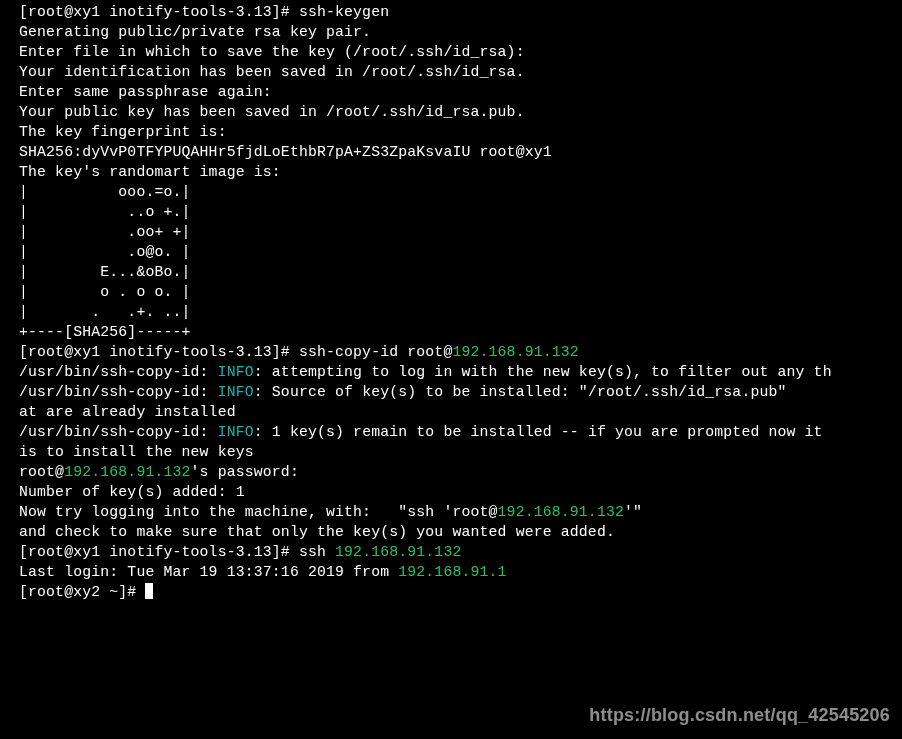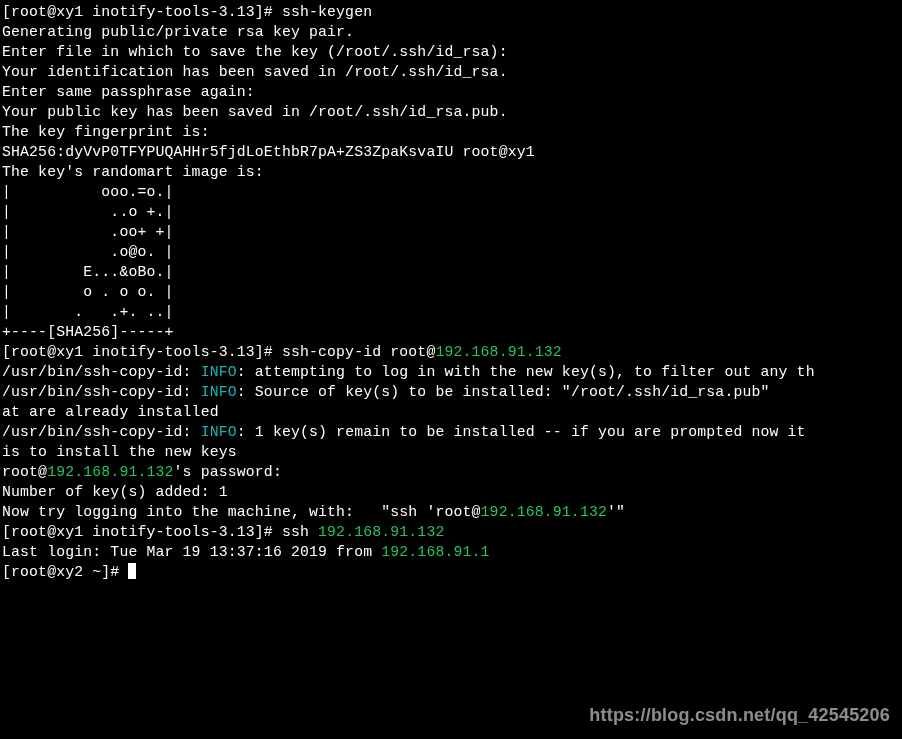--- a/index.html
+++ b/index.html
@@ -14,20 +14,21 @@
       font-size: 14.8px;
       line-height: 20px;
       padding: 2px 2px;
       width: 902px;
       height: 739px;
       overflow: hidden;
       letter-spacing: 0.15px;
     }
     .line {
       white-space: pre;
+      margin-left: 17px;
     }
     .magenta {
       color: #22c55e;
     }
     .cyan {
       color: #18b2b2;
     }
     .csdn-watermark {
       position: absolute;
       right: 12px;
@@ -72,19 +73,20 @@
     <div class="line"><span>/usr/bin/ssh-copy-id: </span><span class="cyan">INFO</span><span>: attempting to log in with the new key(s), to filter out any th</span></div>
     <div class="line"><span>/usr/bin/ssh-copy-id: </span><span class="cyan">INFO</span><span>: Source of key(s) to be installed: "/root/.ssh/id_rsa.pub"</span></div>
     <div class="line"><span>at are already installed</span></div>
     <div class="line"><span>/usr/bin/ssh-copy-id: </span><span class="cyan">INFO</span><span>: 1 key(s) remain to be installed -- if you are prompted now it </span></div>
     <div class="line"><span>is to install the new keys</span></div>
     <div class="line"><span>root@</span><span class="magenta">192.168.91.132</span><span>'s password:</span></div>
     <div class="line"><span></span></div>
     <div class="line"><span>Number of key(s) added: 1</span></div>
     <div class="line"><span></span></div>
     <div class="line"><span>Now try logging into the machine, with:   "ssh 'root@</span><span class="magenta">192.168.91.132</span><span>'"</span></div>
+    <div class="line"><span>and check to make sure that only the key(s) you wanted were added.</span></div>
     <div class="line"><span></span></div>
     <div class="line"><span>[root@xy1 inotify-tools-3.13]# ssh </span><span class="magenta">192.168.91.132</span></div>
     <div class="line"><span>Last login: Tue Mar 19 13:37:16 2019 from </span><span class="magenta">192.168.91.1</span></div>
     <div class="line"><span>[root@xy2 ~]# </span><span class="cursor"></span></div>
   </div>
 
 <div class="csdn-watermark">https://blog.csdn.net/qq_42545206</div>
 
 </body></html>

